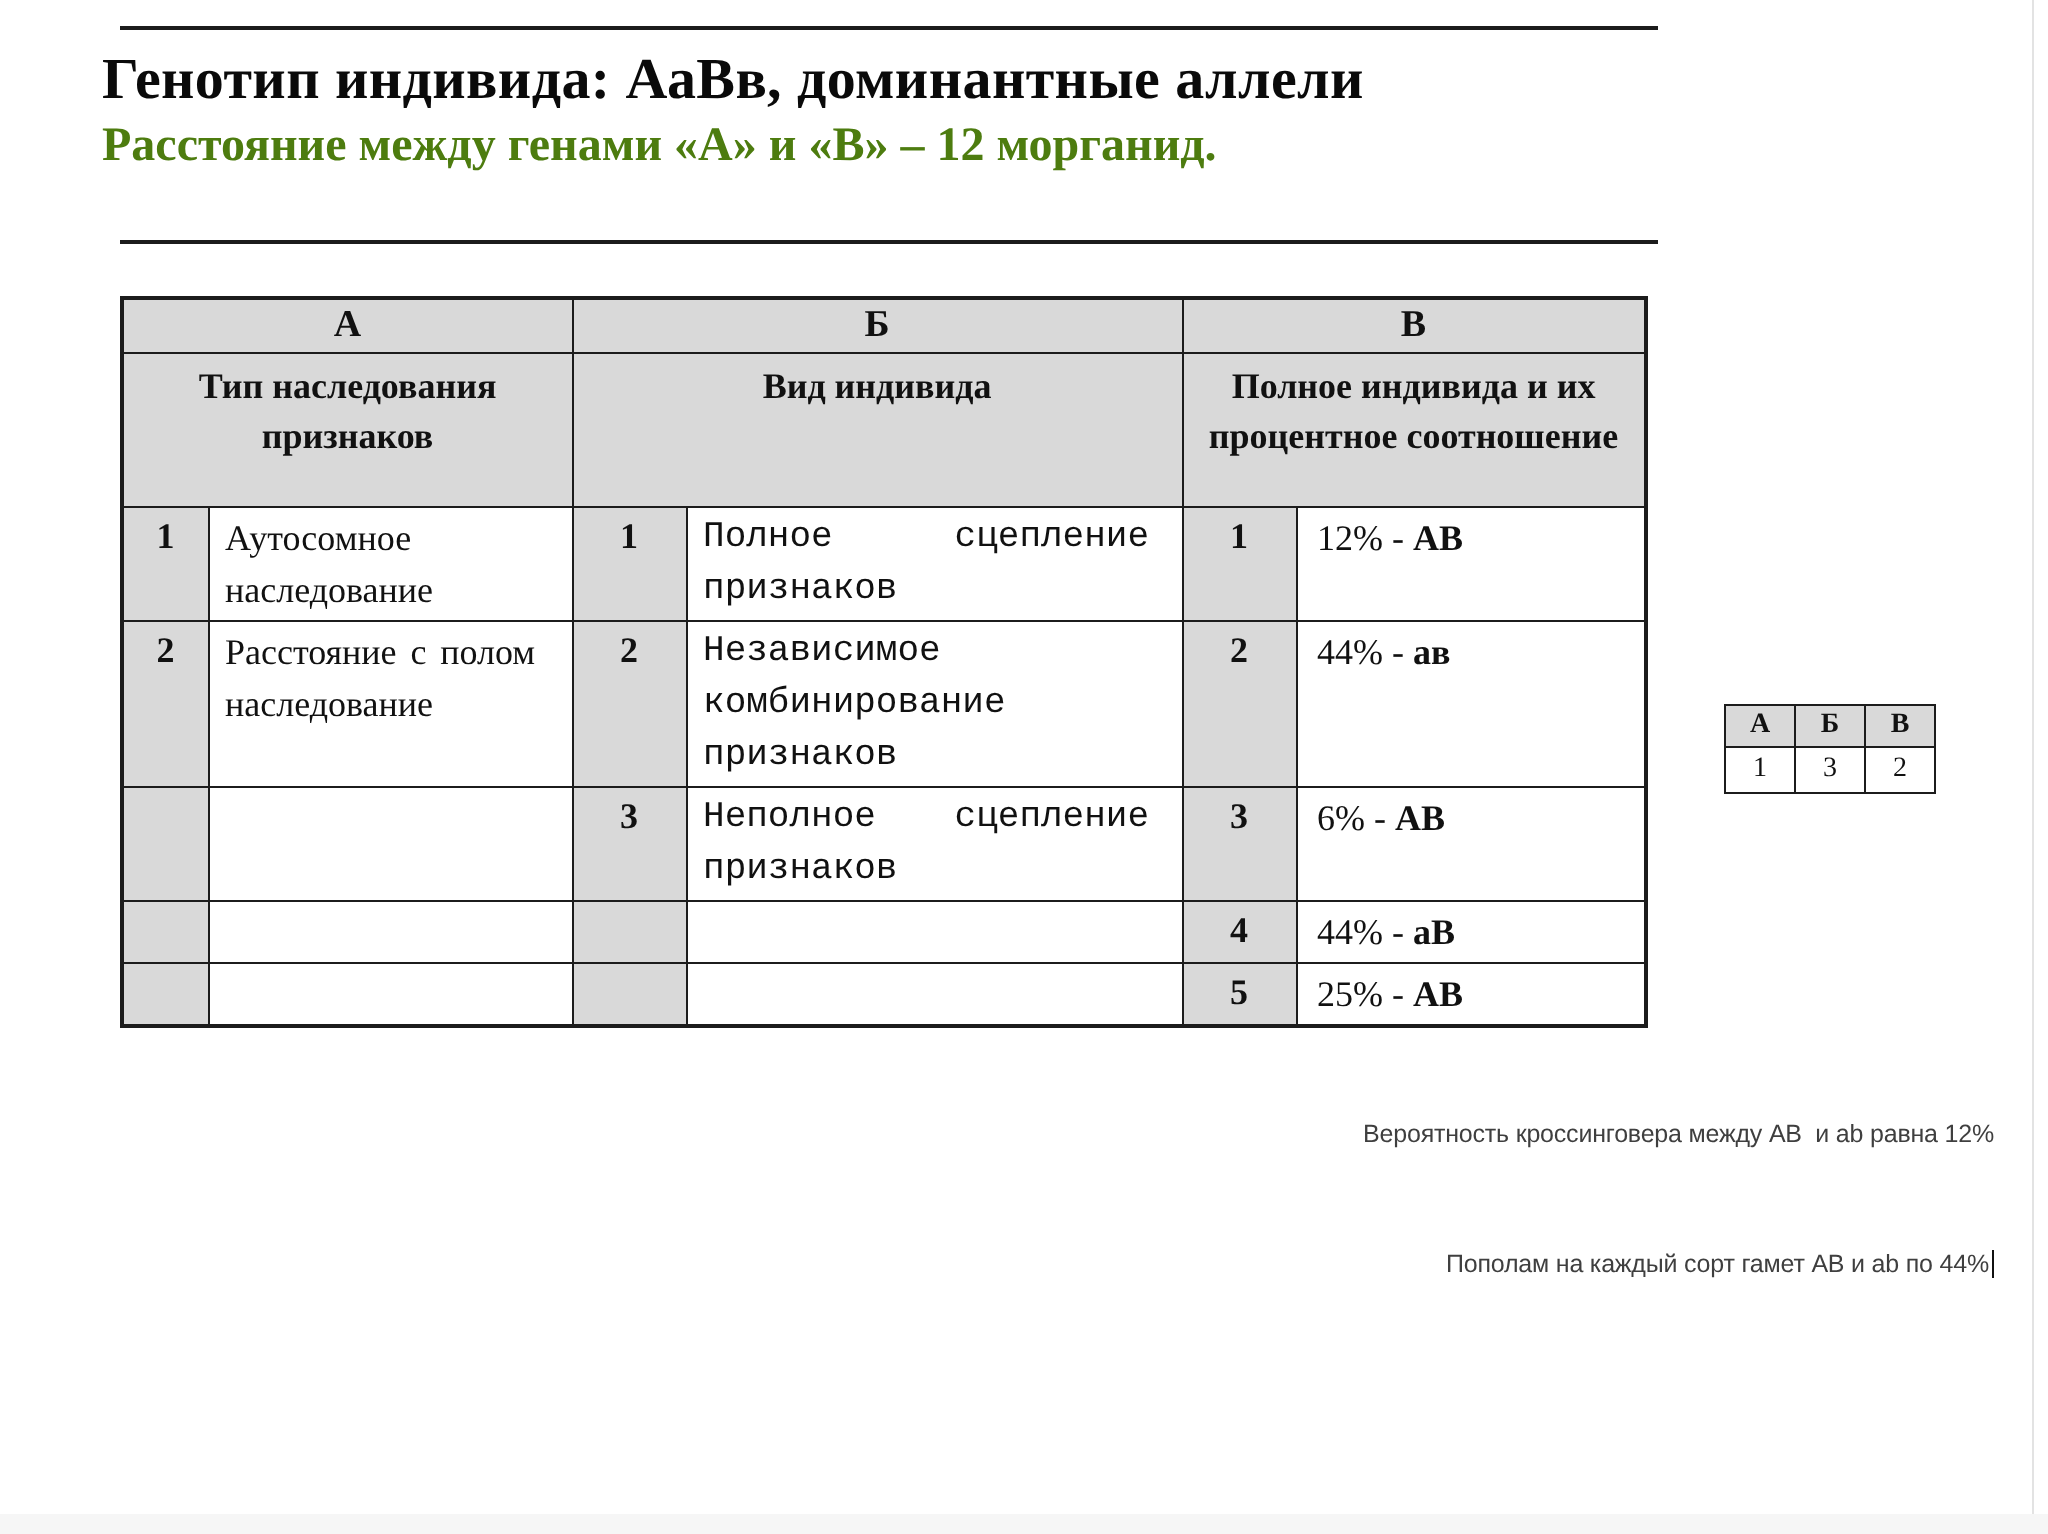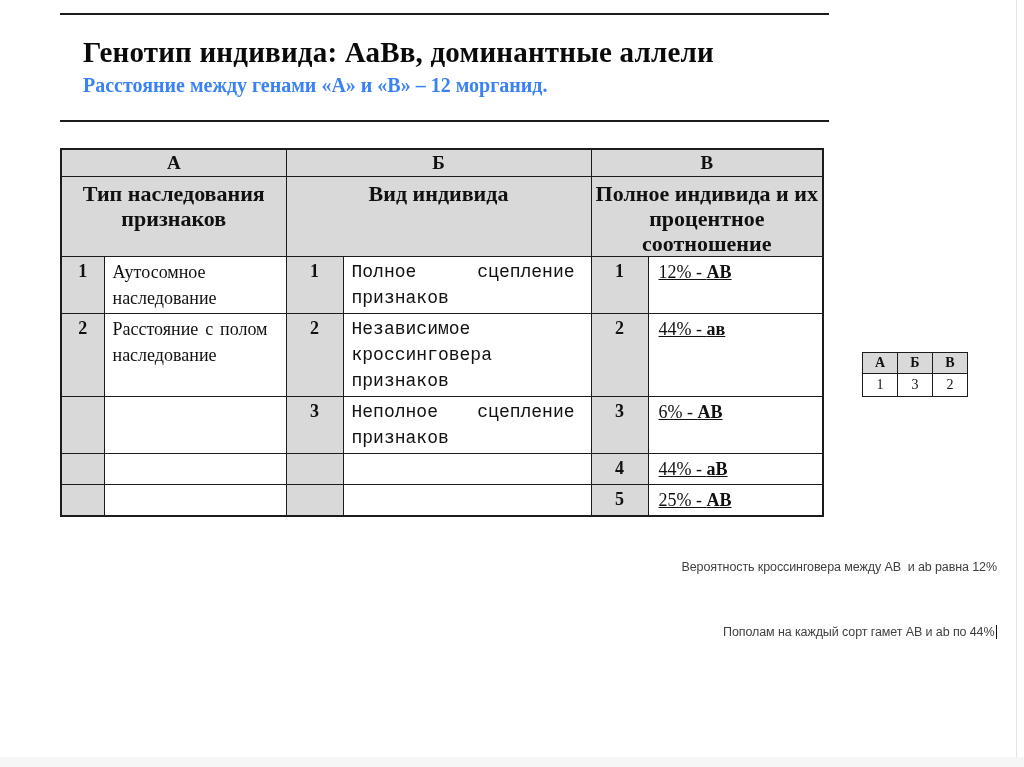--- a/index.html
+++ b/index.html
@@ -21,58 +21,58 @@
     position: absolute; left: 0; top: 757px; width: 1024px; height: 10px;
     background: #f6f6f6;
   }
   .rule {
     position: absolute; left: 60px; width: 769px; height: 2px;
     background: #1c1c1c;
   }
   .rule-top { top: 13px; }
   .rule-mid { top: 120px; }
   .title-block {
-    position: absolute; left: 83px; top: 22px; width: 770px; margin-top: 12px;
+    position: absolute; left: 51px; top: 22px; width: 770px;
   }
   .title-line {
     font-size: 29px; font-weight: bold; line-height: 36px; color: #0a0a0a;
     letter-spacing: 0.2px;
   }
   .subtitle-line {
     margin-top: 3px;
-    font-size: 20px; font-weight: bold; line-height: 25px; color: #3b82f6;
+    font-size: 24px; font-weight: bold; line-height: 25px; color: #4d7c0f;
   }
   table.main {
     position: absolute; left: 60px; top: 148px;
     border-collapse: collapse; table-layout: fixed;
     width: 762px;
     font-size: 18px;
   }
   table.main td {
     border: 1.5px solid #1c1c1c;
     vertical-align: top;
     overflow: hidden;
   }
   table.main { border: 2.5px solid #1c1c1c; }
   td.letter {
     background: #d9d9d9; text-align: center; font-weight: bold;
     font-size: 19px; height: 27px; vertical-align: middle !important;
     line-height: 24px;
   }
   td.colhead {
     background: #d9d9d9; text-align: center; font-weight: bold;
-    height: 77px; padding-top: 4px; font-size: 22px; line-height: 25px;
+    height: 77px; padding-top: 4px; font-size: 18px; line-height: 25px;
   }
   td.num {
     background: #d9d9d9; text-align: center; font-weight: bold;
     padding-top: 2px; line-height: 25px;
   }
   td.cell-a { padding: 2px 18px 2px 8px; text-align: justify; line-height: 26px; background:#ffffff; }
   td.cell-b { padding: 2px 16px 2px 8px; text-align: justify; line-height: 26px; background:#ffffff;font-family:Liberation Mono, monospace; }
-  td.cell-c { padding: 2px 4px 2px 10px; line-height: 26px; background:#ffffff; white-space: nowrap; text-decoration: underline; }
+  td.cell-c { padding: 2px 4px 2px 10px; line-height: 26px; background:#ffffff; white-space: nowrap; }
   .gam { font-weight: bold; }
   table.answer {
     position: absolute; left: 862px; top: 352px;
     border-collapse: collapse; table-layout: fixed;
     font-size: 14px; text-align: center;
   }
   table.answer td {
     border: 1.2px solid #1c1c1c; width: 35px;
   }
   table.answer td.ahead {
@@ -138,21 +138,21 @@
       <td class="cell-a">Аутосомное наследование</td>
       <td class="num">1</td>
       <td class="cell-b">Полное сцепление признаков</td>
       <td class="num">1</td>
       <td class="cell-c"><span>12% - </span><span class="gam">АВ</span></td>
     </tr>
     <tr style="height:78px">
       <td class="num">2</td>
       <td class="cell-a">Расстояние с полом наследование</td>
       <td class="num">2</td>
-      <td class="cell-b">Независимое кроссинговера признаков</td>
+      <td class="cell-b">Независимое комбинирование признаков</td>
       <td class="num">2</td>
       <td class="cell-c"><span>44% - </span><span class="gam">ав</span></td>
     </tr>
     <tr style="height:55px">
       <td class="num"></td>
       <td class="cell-a"></td>
       <td class="num">3</td>
       <td class="cell-b">Неполное сцепление признаков</td>
       <td class="num">3</td>
       <td class="cell-c"><span>6% - </span><span class="gam">АВ</span></td>

